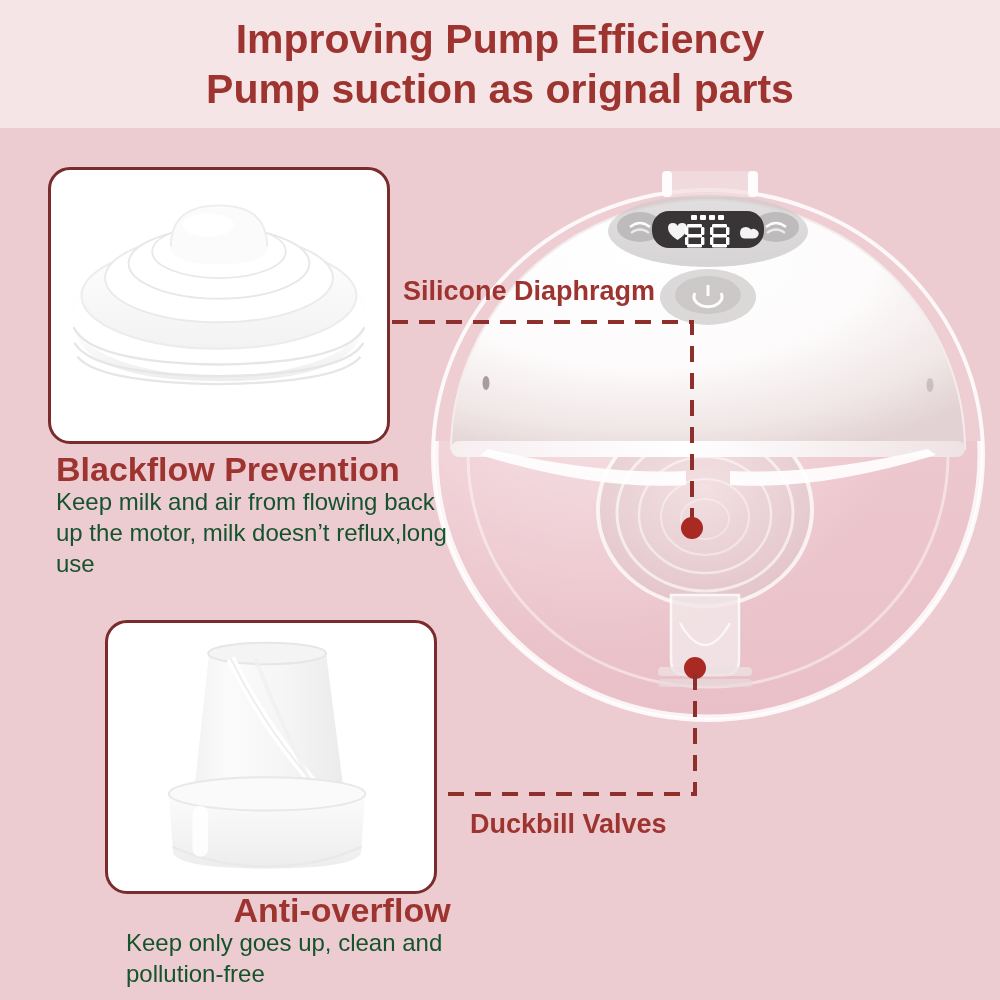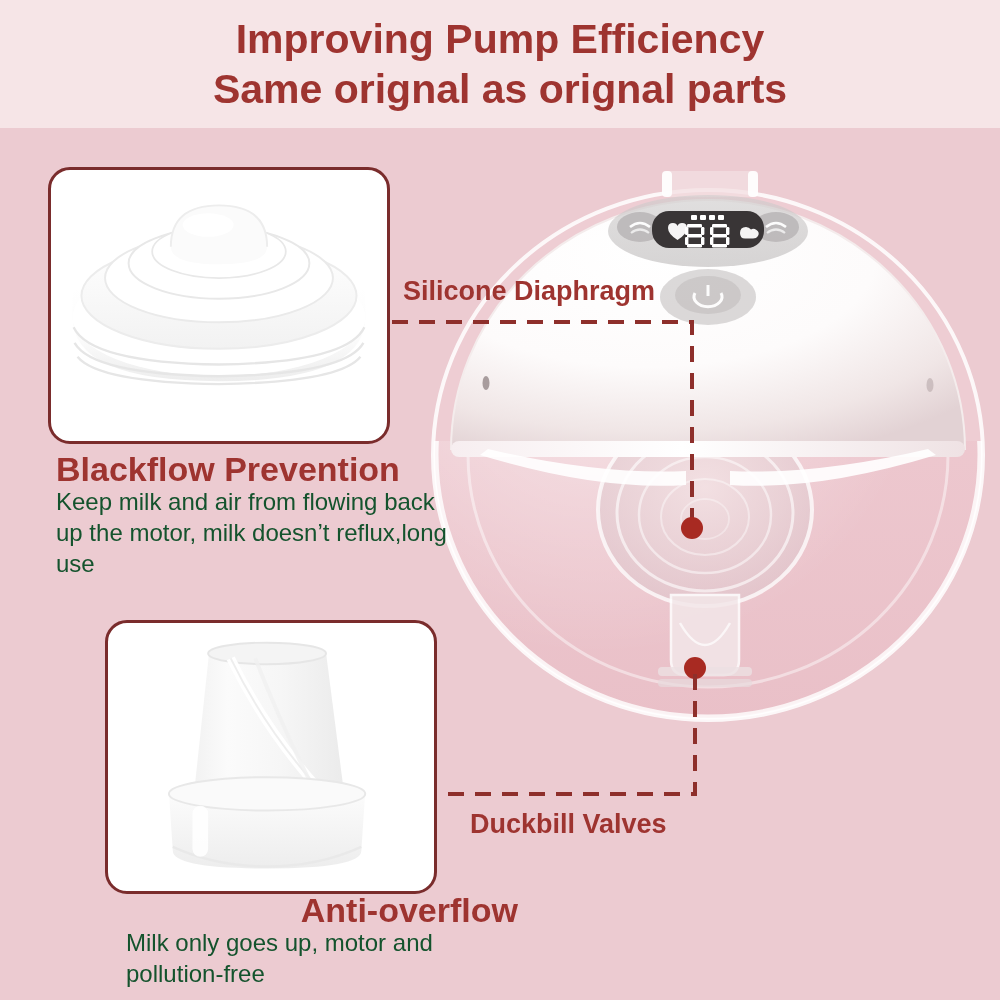--- a/index.html
+++ b/index.html
@@ -72,21 +72,21 @@
   #caption-blackflow { left: 56px; top: 452px; width: 400px; }
   #caption-anti { left: 118px; top: 893px; width: 400px; }
 
   .caption-title {
     color: #9e3430;
     font-weight: bold;
     font-size: 34px;
     line-height: 34px;
     white-space: nowrap;
   }
-  .caption-title.centered { text-align: right; padding-left: 48px; }
+  .caption-title.centered { text-align: center; padding-left: 48px; }
 
   .caption-body {
     color: #14532d;
     font-size: 24px;
     line-height: 31px;
     font-weight: normal;
   }
   #caption-anti .caption-body { padding-left: 8px; }
 
   
@@ -116,21 +116,21 @@
     width: 580px; height: 575px;
   }
 </style>
 </head>
 <body>
 
 <div id="page">
 
   <div class="header-band">
     <div class="header-line l1">Improving Pump Efficiency</div>
-    <div class="header-line l2">Same orignal as orignal parts</div>
+    <div class="header-line l2">Pump suction as orignal parts</div>
   </div>
 
   <div id="pump-stage">
     <svg width="580" height="575" viewBox="0 0 580 575">
       <defs>
         <radialGradient id="domeGrad" cx="38%" cy="22%" r="86%">
           <stop offset="0%" stop-color="#ffffff"></stop>
           <stop offset="52%" stop-color="#fdfbfb"></stop>
           <stop offset="82%" stop-color="#f0e6e6"></stop>
           <stop offset="100%" stop-color="#e2d2d4"></stop>
@@ -341,21 +341,21 @@
     </svg>
   </div>
 
   <div class="caption-block" id="caption-blackflow">
     <div class="caption-title">Blackflow Prevention</div>
     <div class="caption-body">Keep milk and air from flowing back up the motor, milk doesn’t reflux,long use</div>
   </div>
 
   <div class="caption-block" id="caption-anti">
     <div class="caption-title centered">Anti-overflow</div>
-    <div class="caption-body">Milk only goes up, motor and pollution-free</div>
+    <div class="caption-body">Keep only goes up, clean and pollution-free</div>
   </div>
 
   <div class="callout-label" id="label-silicone">Silicone Diaphragm</div>
   <div class="callout-label" id="label-duckbill">Duckbill Valves</div>
 
   <svg id="connectors" viewBox="0 0 1000 1000">
 
     <path d="M 392 322 L 692 322 L 692 522" fill="none" stroke="#8e2f2b" stroke-width="4" stroke-dasharray="16 11" stroke-linecap="butt"></path>
     <circle cx="692" cy="528" r="11" fill="#a82a22"></circle>
 

